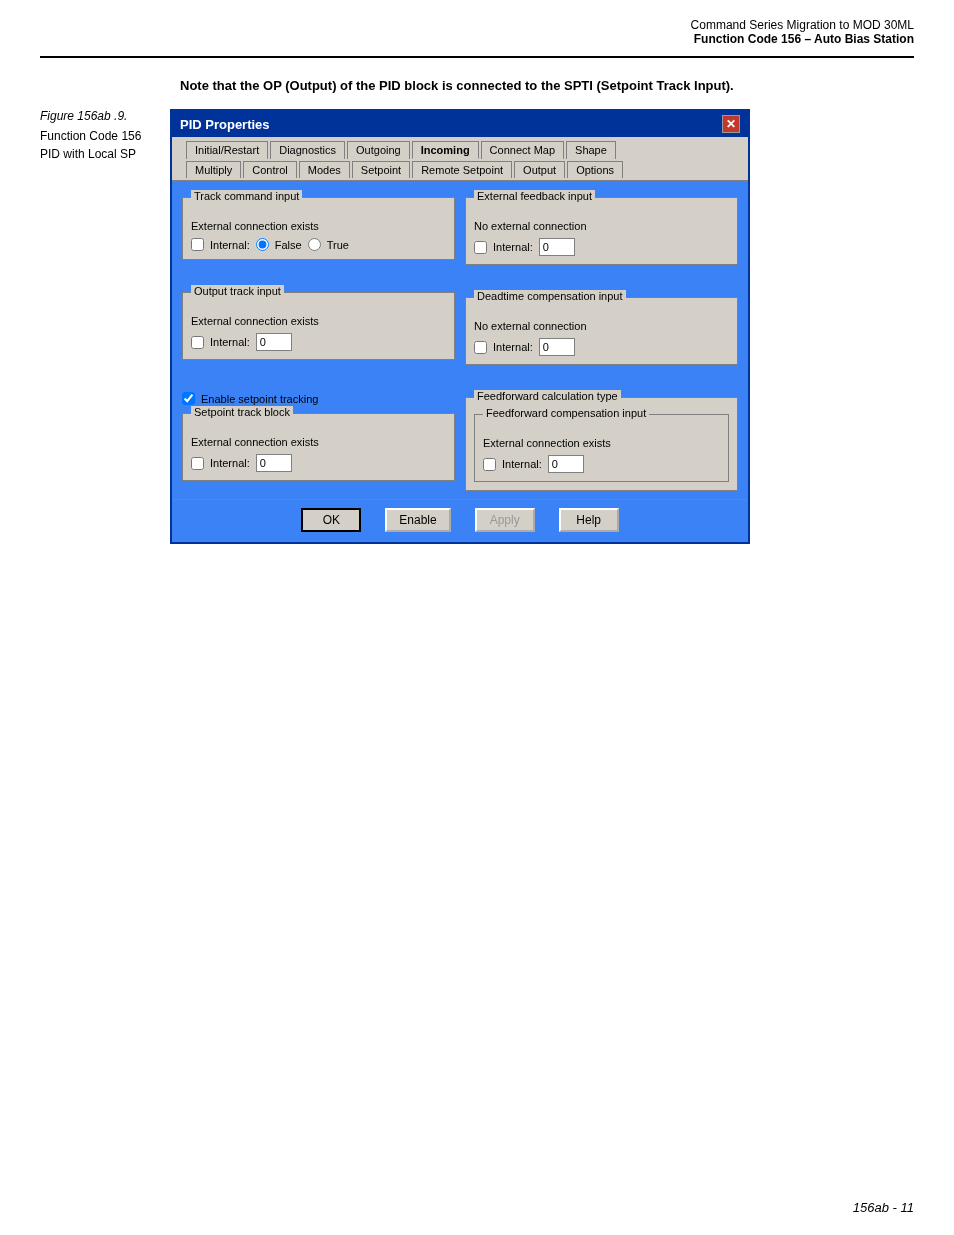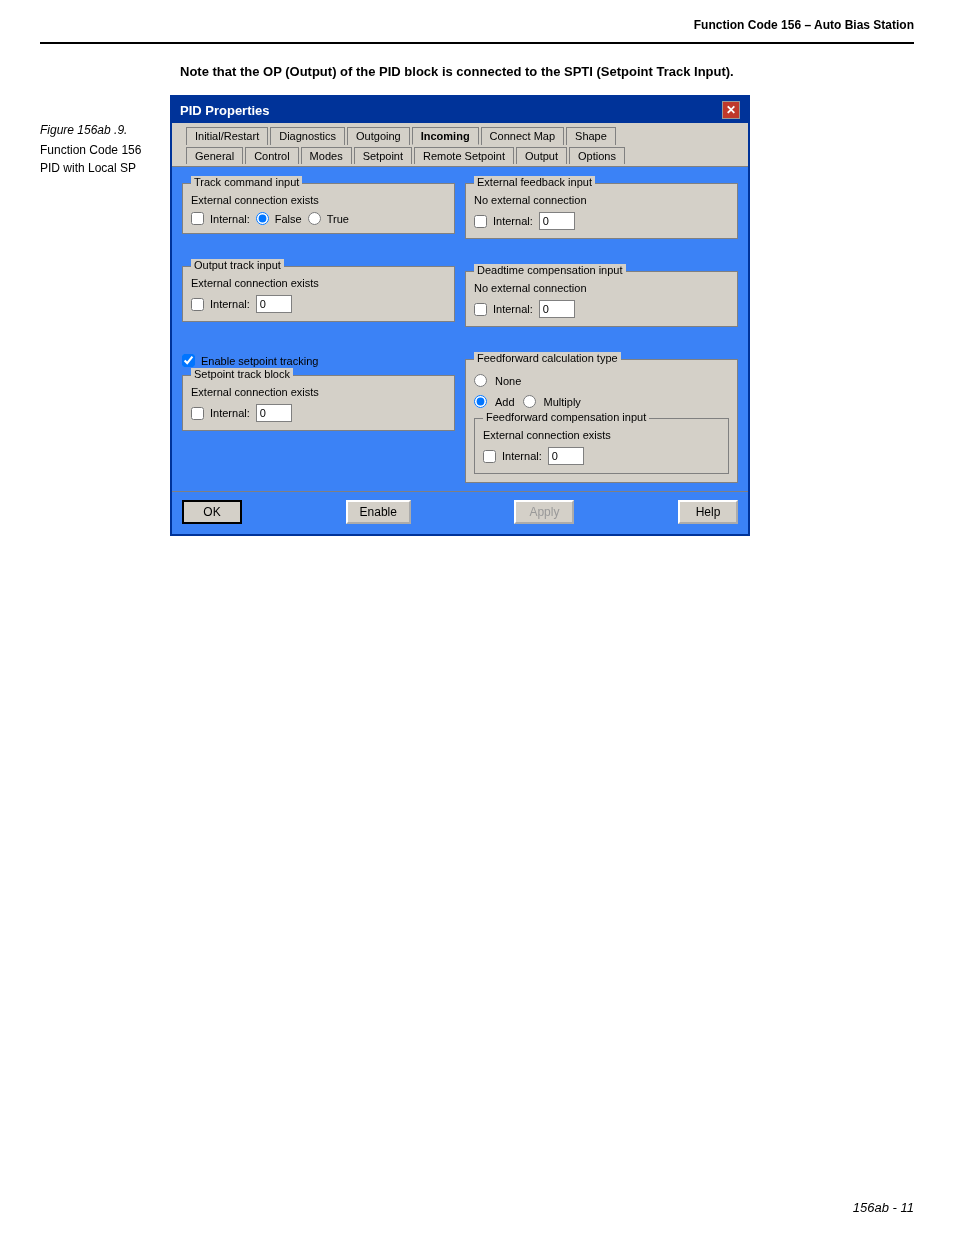--- a/index.html
+++ b/index.html
@@ -53,21 +53,20 @@
     .figure-area {
       display: flex;
       flex-direction: row;
       align-items: flex-start;
     }
 
     .figure-label {
       width: 130px;
       flex-shrink: 0;
       font-size: 12px;
-      margin-top: 28px;
     }
     .figure-label .fig-ref {
       font-style: italic;
       font-size: 12px;
       margin-bottom: 6px;
     }
     .figure-label .func-code {
       font-size: 12px;
       margin-bottom: 4px;
     }
@@ -177,20 +176,21 @@
     .group-content {
       display: flex;
       flex-direction: column;
       gap: 4px;
       margin-top: 4px;
     }
 
     .connection-status {
       font-size: 11px;
       color: #000;
+      margin-top: 12px;
     }
 
     .internal-row {
       display: flex;
       align-items: center;
       gap: 6px;
       margin-top: 2px;
     }
     .internal-row label {
       font-size: 11px;
@@ -259,21 +259,21 @@
       margin-top: 4px;
     }
     .ff-radio-row label {
       font-size: 11px;
     }
 
     
     .dialog-buttons {
       display: flex;
       flex-direction: row;
-      justify-content: space-between;
+      justify-content: center;
       align-items: center;
       gap: 24px;
       padding: 8px 10px 10px 10px;
       border-top: 1px solid #808080;
     }
     .dlg-btn {
       min-width: 60px;
       padding: 3px 12px;
       background: #d4d0c8;
       border: 2px outset #fff;
@@ -293,20 +293,21 @@
       bottom: 20px;
       right: 40px;
       font-style: italic;
       font-size: 13px;
     }
   </style>
 </head>
 <body>
 
 <div class="page-header">
+  <div class="title-line">Command Series Migration to MOD 30ML</div>
   <div class="subtitle-line">Function Code 156 – Auto Bias Station</div>
 </div>
 <hr class="header-divider">
 
 <div class="main-content">
 
   <div class="note-text">Note that the OP (Output) of the PID block is connected to the SPTI (Setpoint Track Input).</div>
 
   <div class="figure-area">
 
@@ -326,21 +327,21 @@
       <div class="tab-bar">
         <div class="tab-row">
           <div class="tab">Initial/Restart</div>
           <div class="tab">Diagnostics</div>
           <div class="tab">Outgoing</div>
           <div class="tab active">Incoming</div>
           <div class="tab">Connect Map</div>
           <div class="tab">Shape</div>
         </div>
         <div class="tab-row">
-          <div class="tab">General</div>
+          <div class="tab">Multiply</div>
           <div class="tab">Control</div>
           <div class="tab">Modes</div>
           <div class="tab">Setpoint</div>
           <div class="tab">Remote Setpoint</div>
           <div class="tab">Output</div>
           <div class="tab">Options</div>
         </div>
       </div>
 
       <div class="dialog-body">
@@ -415,32 +416,20 @@
               <div class="internal-row">
                 <input type="checkbox" style="">
                 <label>Internal:</label>
                 <input type="text" class="small-input" value="0" style="">
               </div>
             </div>
           </div>
 
           <div class="feedforward-type-group">
             <span class="feedforward-type-title">Feedforward calculation type</span>
-            <div class="group-content">
-              <div class="ff-radio-row">
-                <input type="radio" name="ff_type" style="">
-                <label>None</label>
-              </div>
-              <div class="ff-radio-row">
-                <input type="radio" name="ff_type" checked="" style="">
-                <label>Add</label>
-                <input type="radio" name="ff_type" style="">
-                <label>Multiply</label>
-              </div>
-            </div>
 
             <div class="group-box" style="margin-top:10px;">
               <span class="group-box-title">Feedforward compensation input</span>
               <div class="group-content">
                 <div class="connection-status">External connection exists</div>
                 <div class="internal-row">
                   <input type="checkbox" style="">
                   <label>Internal:</label>
                   <input type="text" class="small-input" value="0" style="">
                 </div>

